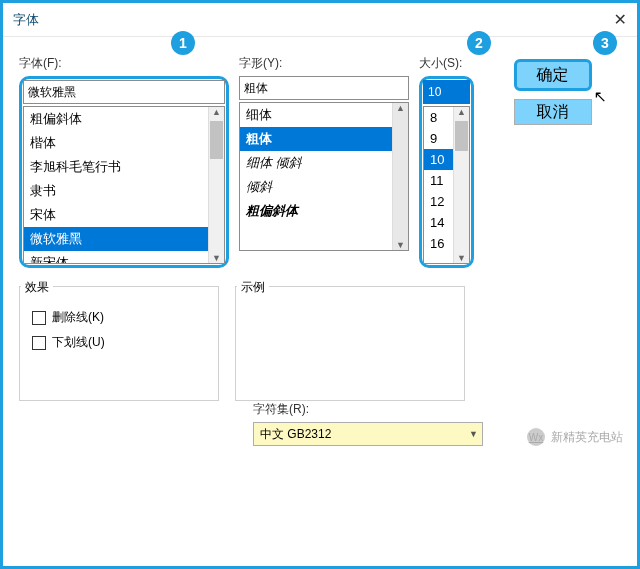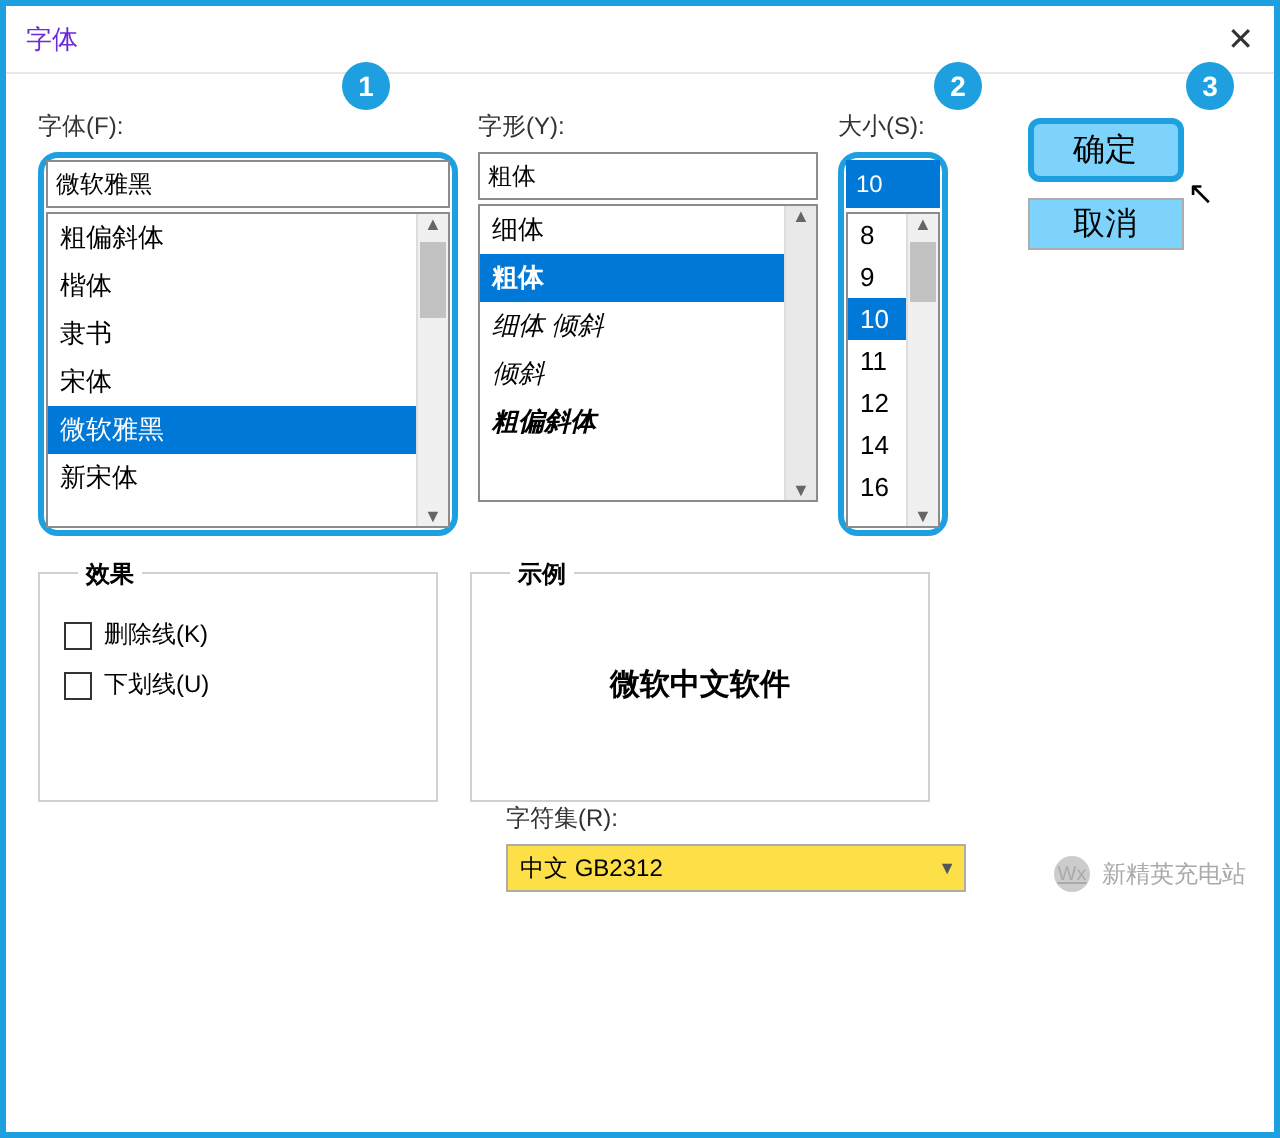--- a/index.html
+++ b/index.html
@@ -1,19 +1,19 @@
 <!DOCTYPE html>
 <html><head>
 <meta charset="utf-8">
 <style>
 * { box-sizing: border-box; margin: 0; padding: 0; }
 body { font-family: "Microsoft YaHei", "SimSun", sans-serif; font-size: 12px; background: #fff; }
 .outer { border: 3px solid #1ea0e0; width: 640px; height: 569px; position: relative; background: #fff; }
 .titlebar { display: flex; justify-content: space-between; align-items: center; height: 34px; padding: 0 10px; border-bottom: 1px solid #e8e8e8; }
-.titlebar .title { font-size: 13px; color: #6d28d9; }
+.titlebar .title { font-size: 13px; color: #0c4a6e; }
 .close { font-size: 16px; color: #333; cursor: pointer; }
 .body { padding: 18px 16px 10px 16px; position: relative; }
 .row1 { display: flex; gap: 10px; align-items: flex-start; }
 .col-font { width: 210px; }
 .col-style { width: 170px; }
 .col-size { width: 55px; }
 .col-btns { flex: 1; display: flex; flex-direction: column; gap: 8px; align-items: center; padding-top: 4px; }
 .label { color: #333; font-size: 12px; margin-bottom: 4px; display: block; }
 .hl-wrap { border: 3px solid #1ea0e0; border-radius: 10px; padding: 1px; }
 .txt { width: 100%; height: 24px; border: 1px solid #8c8c8c; background: #fff; padding: 2px 4px; font-size: 12px; outline: none; }
@@ -22,28 +22,28 @@
 .listbox .items { position: absolute; inset: 0 16px 0 0; overflow: hidden; }
 .list-item { padding: 3px 6px; font-size: 13px; cursor: pointer; white-space: nowrap; }
 .list-item.sel { background: #0078d7; color: #fff; }
 .scroll { position: absolute; right: 0; top: 0; bottom: 0; width: 16px; background: #f0f0f0; border-left: 1px solid #ddd; display: flex; flex-direction: column; justify-content: space-between; align-items: center; color: #666; font-size: 9px; }
 .scroll .thumb { position: absolute; right: 1px; left: 1px; background: #c2c2c2; }
 .btn { width: 78px; height: 26px; border: 1px solid #adadad; background: #7dd3fc; font-size: 16px; cursor: pointer; }
 .btn.hl { border: 3px solid #1ea0e0; border-radius: 6px; height: 32px; }
 .badge { width: 24px; height: 24px; border-radius: 50%; background: #1ea0e0; color: #fff; display: flex; align-items: center; justify-content: center; font-weight: bold; position: absolute; font-size: 14px; z-index: 5; }
 .row2 { display: flex; gap: 16px; margin-top: 18px; }
 .groupbox { border: 1px solid #d0d0d0; padding: 14px 12px 16px 12px; position: relative; }
-.groupbox .gb-title { position: absolute; top: -8px; left: 19px; background: #fff; padding: 0 4px; font-size: 12px; font-weight: bold; }
+.groupbox .gb-title { position: absolute; top: -8px; left: 1px; background: #fff; padding: 0 4px; font-size: 12px; }
 .effects { width: 200px; height: 115px; }
 .preview { width: 230px; height: 115px; display: flex; align-items: center; justify-content: center; }
 .chk { display: flex; align-items: center; gap: 6px; margin: 8px 0; }
 .chk-box { width: 14px; height: 14px; border: 1px solid #333; background: #fff; }
 .sample { font-size: 15px; font-weight: bold; }
 .row3 { margin-left: 234px; width: 230px; }
-.combo { display: flex; border: 1px solid #adadad; background: #fde047; height: 24px; align-items: center; justify-content: space-between; padding: 0 4px 0 6px; margin-top: 4px; }
+.combo { display: flex; border: 1px solid #adadad; background: #fef9c3; height: 24px; align-items: center; justify-content: space-between; padding: 0 4px 0 6px; margin-top: 4px; }
 .combo .arrow { font-size: 9px; color: #555; }
 .watermark { position: absolute; bottom: 10px; right: 14px; display: flex; align-items: center; gap: 6px; color: #aaa; font-size: 12px; }
 .wm-icon { width: 18px; height: 18px; border-radius: 50%; background: #ccc; display: flex; align-items: center; justify-content: center; font-size: 10px; font-family: Arial; text-decoration: underline; }
 .cursor { position: absolute; font-size: 16px; color: #000; }
 .f-italic { font-style: italic; }
 .f-script { font-family: cursive; }
 .f-bold { font-weight: bold; }
 </style>
 </head>
 <body>
@@ -61,20 +61,21 @@
 
     <div class="row1">
       <div class="col-font">
         <span class="label">字体(F):</span>
         <div class="hl-wrap">
           <input class="txt" value="微软雅黑" style="">
           <div class="listbox">
             <div class="items" id="font-items">
                 <div class="list-item ">粗偏斜体</div>
                 <div class="list-item f-script">楷体</div>
+                <div class="list-item f-script">李旭科毛笔行书</div>
                 <div class="list-item f-script">隶书</div>
                 <div class="list-item ">宋体</div>
                 <div class="list-item  sel">微软雅黑</div>
                 <div class="list-item ">新宋体</div>
               </div>
             <div class="scroll">
               <span>▲</span>
               <div class="thumb" style="top:14px;height:38px"></div>
               <span>▼</span>
             </div>
@@ -138,21 +139,20 @@
           <span>删除线(K)</span>
         </div>
         <div class="chk">
           <span class="chk-box"></span>
           <span>下划线(U)</span>
         </div>
       </div>
 
       <div class="groupbox preview">
         <span class="gb-title">示例</span>
-        <span class="sample">微软中文软件</span>
       </div>
     </div>
 
     <div class="row3">
       <span class="label">字符集(R):</span>
       <div class="combo">
         <span>中文 GB2312</span>
         <span class="arrow">▼</span>
       </div>
     </div>

